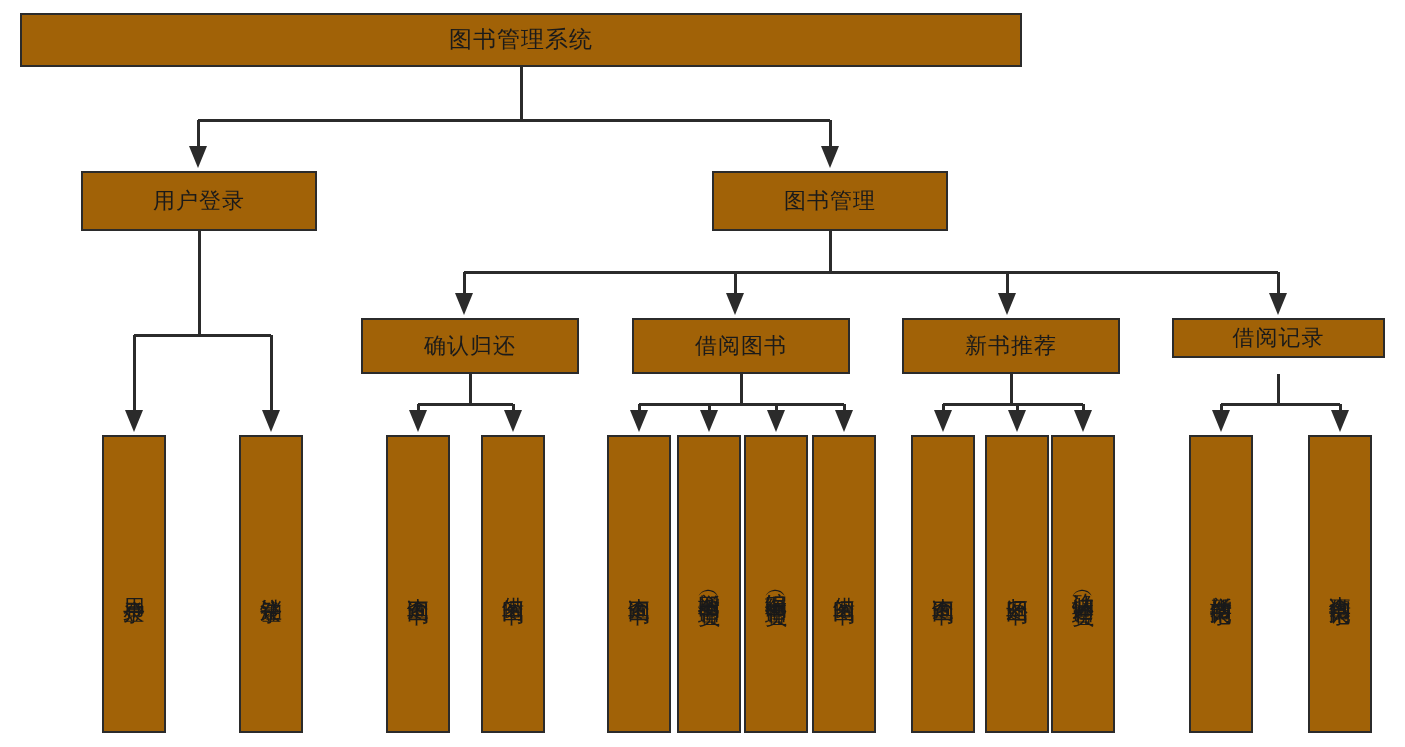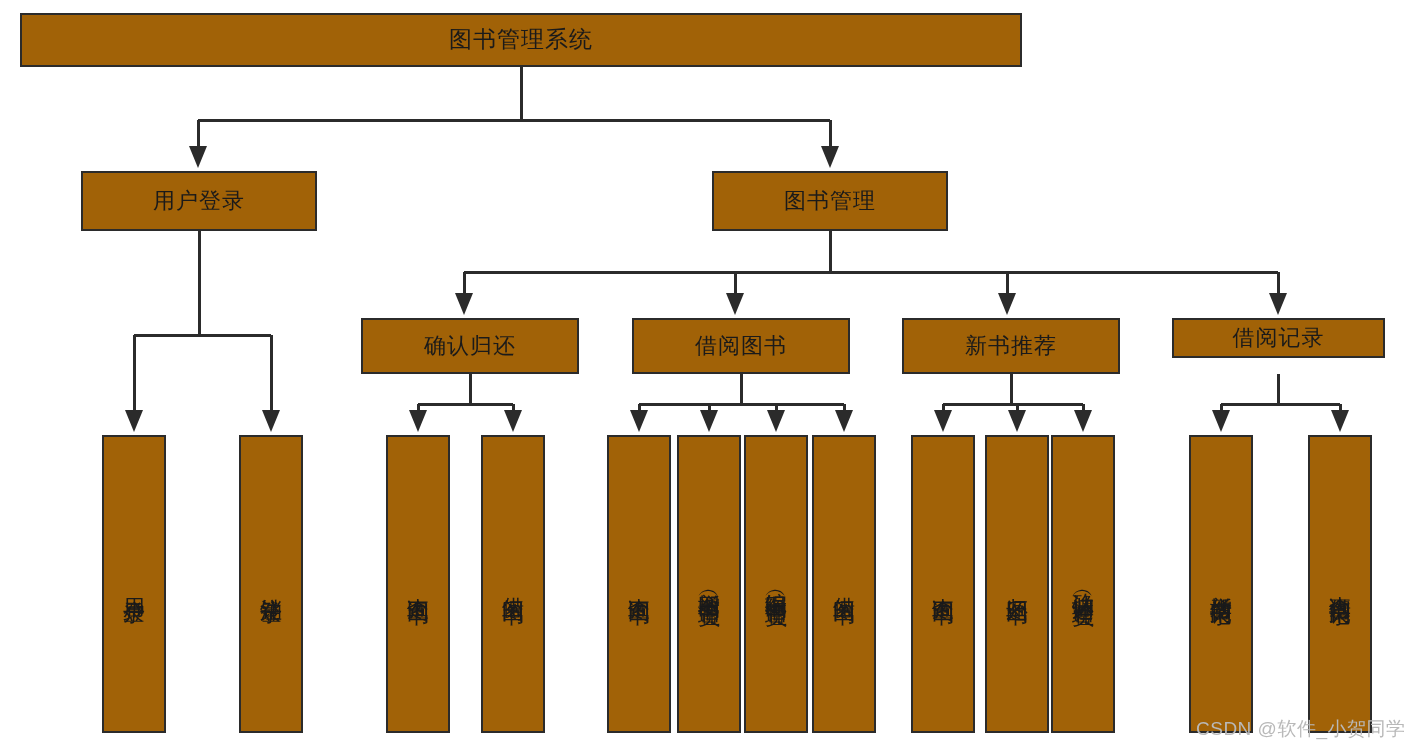--- a/index.html
+++ b/index.html
@@ -176,14 +176,13 @@
       <div class="node vert" style="left: 1051px; top: 435px; width: 64px; height: 298px;">
         <span class="vlabel">确认归还（管理员）</span>
       </div>
       <div class="node vert" style="left: 1189px; top: 435px; width: 64px; height: 298px;">
         <span class="vlabel">新增借阅记录</span>
       </div>
       <div class="node vert" style="left: 1308px; top: 435px; width: 64px; height: 298px;">
         <span class="vlabel">查询借阅记录</span>
       </div>
     </div>
-  <div class="watermark" style="left: 1196px; top: 716px;">CSDN @软件_小贺同学</div>
 </div>
 
 </body></html>

